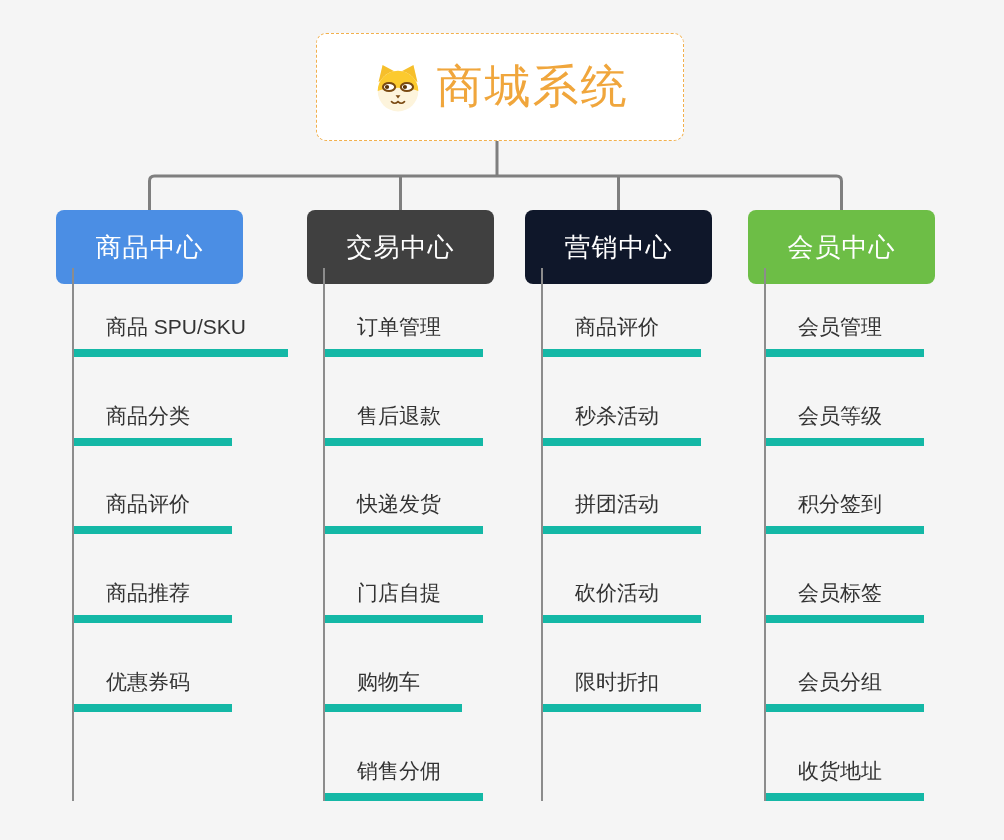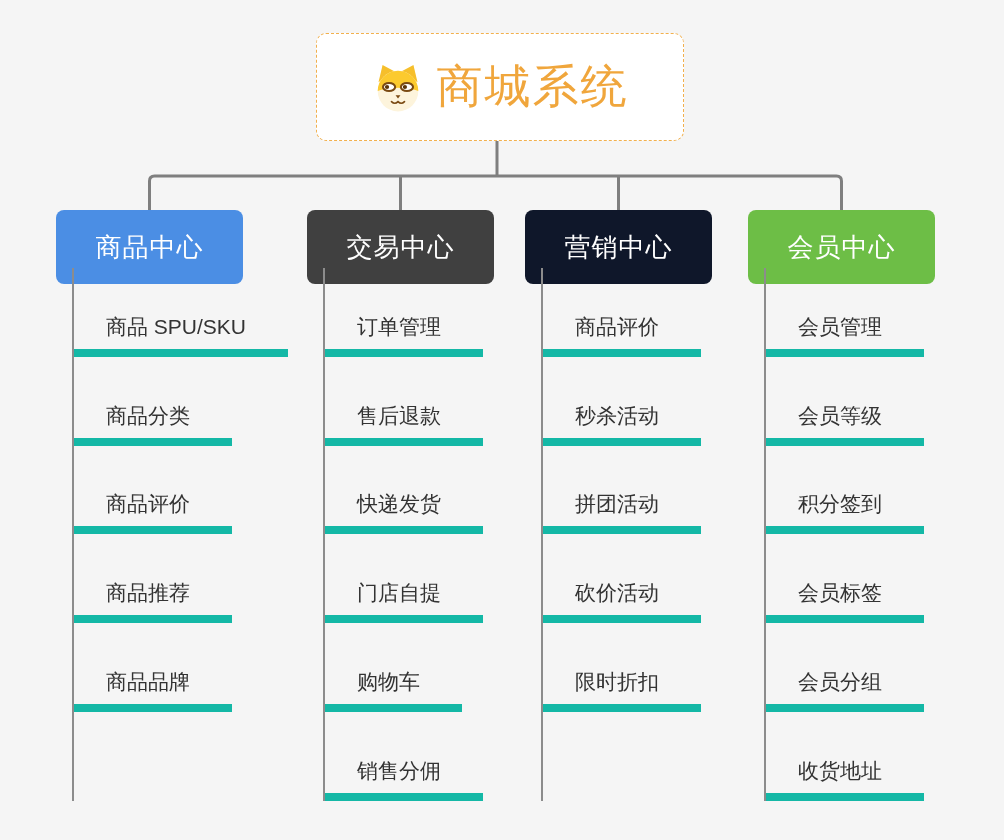--- a/index.html
+++ b/index.html
@@ -70,21 +70,21 @@
       <div class="item">
         <span>商品分类</span>
       </div>
       <div class="item">
         <span>商品评价</span>
       </div>
       <div class="item">
         <span>商品推荐</span>
       </div>
       <div class="item">
-        <span>商品品牌</span>
+        <span>优惠券码</span>
       </div>
     </div>
     <div class="branch-header" style="left: 307px; background: #404040;">
       <span>交易中心</span>
     </div>
     <div class="column" style="left: 323px;">
       <div class="trunk"></div>
       <div class="item">
         <span>订单管理</span>
       </div>

